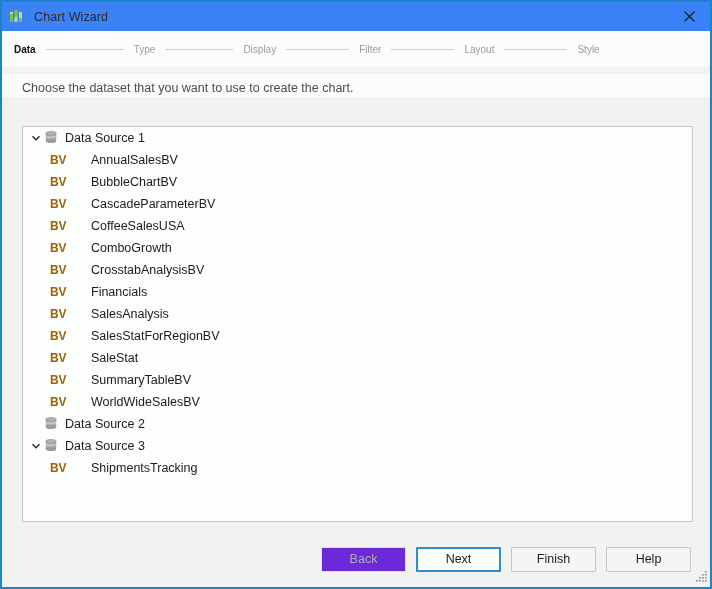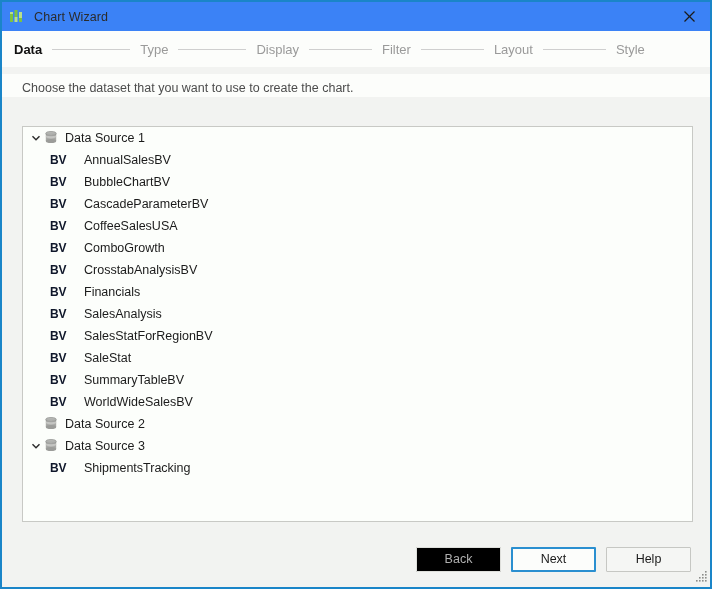--- a/index.html
+++ b/index.html
@@ -65,21 +65,21 @@
     left: 0; top: 29px;
     width: 708px;
     height: 36px;
     background: #fcfdfb;
     display: flex;
     align-items: center;
     padding-left: 12px;
     box-sizing: border-box;
   }
   .step {
-    font-size: 13px;
+    font-size: 10px;
     color: #9a9a9a;
     white-space: nowrap;
     cursor: default;
   }
   .step.active {
     color: #111111;
     font-weight: bold;
   }
   .step-line {
     height: 1px;
@@ -148,24 +148,24 @@
 
   .db-icon {
     width: 16px; height: 16px;
     flex: none;
     margin-right: 6px;
     position: relative;
   }
   .bv-icon {
     flex: none;
     width: 21px;
-    margin-right: 13px;
+    margin-right: 20px;
     font-size: 12px;
     font-weight: bold;
-    color: #0f172a;
+    color: #a16207;
     letter-spacing: -0.2px;
     font-family: "Liberation Sans", sans-serif;
     text-align: left;
   }
 
   
   #buttonbar {
     position: absolute;
     left: 0; bottom: 0;
     width: 708px;
@@ -188,21 +188,21 @@
     border-radius: 1px;
     box-sizing: border-box;
     display: flex;
     align-items: center;
     justify-content: center;
     cursor: default;
     padding: 0;
   }
   .btn.disabled {
     color: #b0b0b0;
-    background: #000000;
+    background: #6d28d9;
     border-color: #dedfdb;
   }
   .btn.focus {
     border: 2px solid #2a8fd0;
     background: #fcfdfb;
   }
 
   
   #grip {
     position: absolute;
@@ -346,20 +346,21 @@
         </div>
         <div class="tree-row level1">
           <span class="bv-icon">BV</span>
           <span>ShipmentsTracking</span>
         </div>
       </div>
 
     <div id="buttonbar">
       <button class="btn disabled">Back</button>
       <button class="btn focus">Next</button>
+      <button class="btn">Finish</button>
       <button class="btn">Help</button>
     </div>
   </div>
 
   <div id="grip">
     <svg width="16" height="16" viewBox="0 0 16 16">
       <g fill="#8c8d8a">
         <rect x="13" y="2" width="1.6" height="1.6"></rect>
         <rect x="13" y="5" width="1.6" height="1.6"></rect>
           <rect x="10" y="5" width="1.6" height="1.6"></rect>

